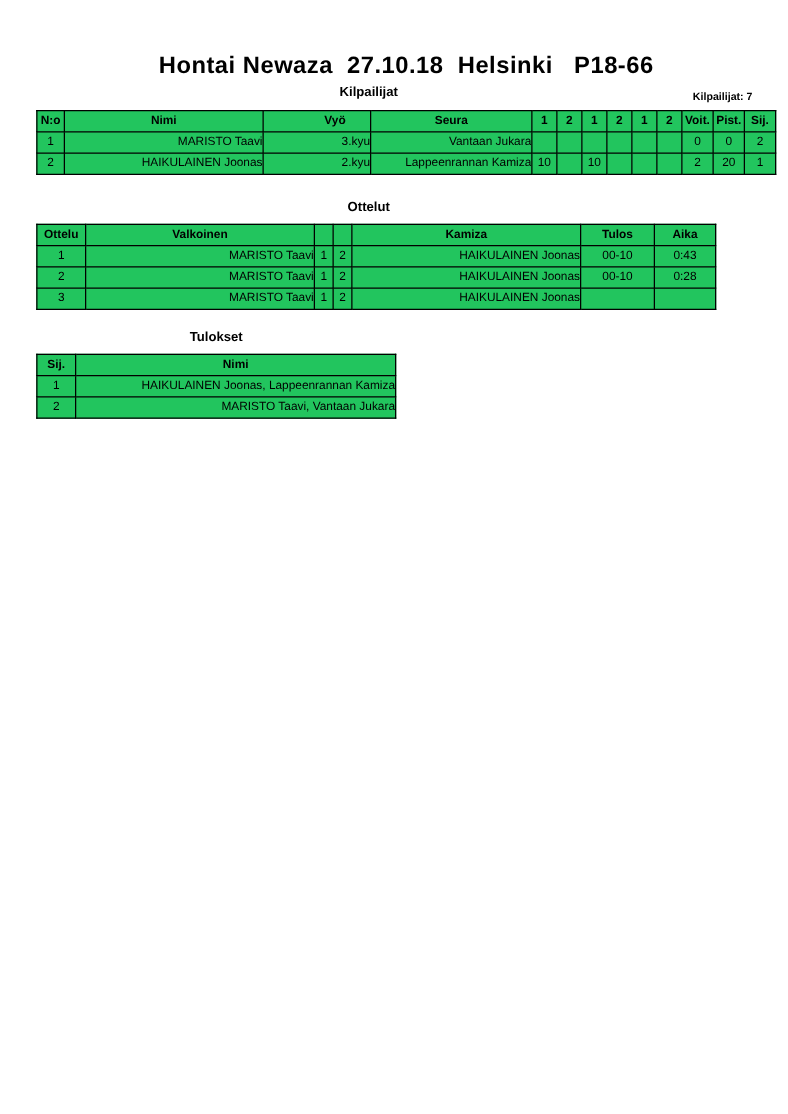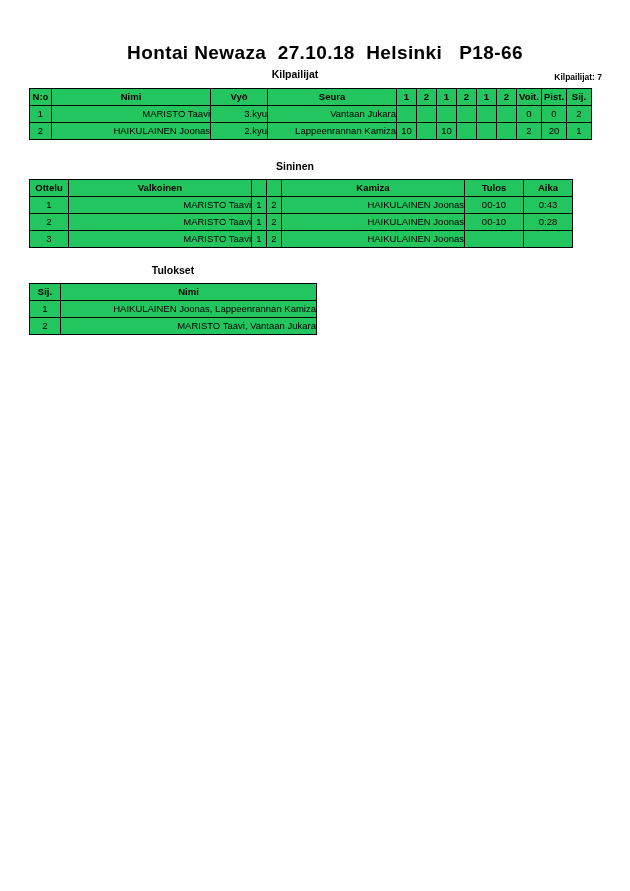--- a/index.html
+++ b/index.html
@@ -92,21 +92,21 @@
   .c { text-align: center; }
   .l { text-align: right; padding-left: 4px !important; }
 
   
   #tbl-kilpailijat {
     top: 88px;
     left: 29px;
   }
   #tbl-kilpailijat .col-no     { width: 21px; }
   #tbl-kilpailijat .col-nimi   { width: 158px; }
-  #tbl-kilpailijat .col-vyo    { width: 56px; }
+  #tbl-kilpailijat .col-vyo    { width: 56px; padding-left: 29px; }
   #tbl-kilpailijat .col-seura  { width: 128px; }
   #tbl-kilpailijat .col-m      { width: 19px; }
   #tbl-kilpailijat .col-voit   { width: 24px; }
   #tbl-kilpailijat .col-pist   { width: 24px; }
   #tbl-kilpailijat .col-sij    { width: 24px; }
 
   
   #tbl-ottelut {
     top: 179px;
     left: 29px;
@@ -181,21 +181,21 @@
         <td class="c"></td>
         <td class="c"></td>
         <td class="c"></td>
         <td class="c">2</td>
         <td class="c">20</td>
         <td class="c">1</td>
       </tr>
     </tbody>
   </table>
 
-  <div class="section-caption" id="cap-ottelut">Sininen</div>
+  <div class="section-caption" id="cap-ottelut">Ottelut</div>
 
   <table class="grid" id="tbl-ottelut">
     <thead>
       <tr>
         <th class="col-ottelu">Ottelu</th>
         <th class="col-valk">Valkoinen</th>
         <th class="col-p"></th>
         <th class="col-p"></th>
         <th class="col-sin">Kamiza</th>
         <th class="col-tulos">Tulos</th>

